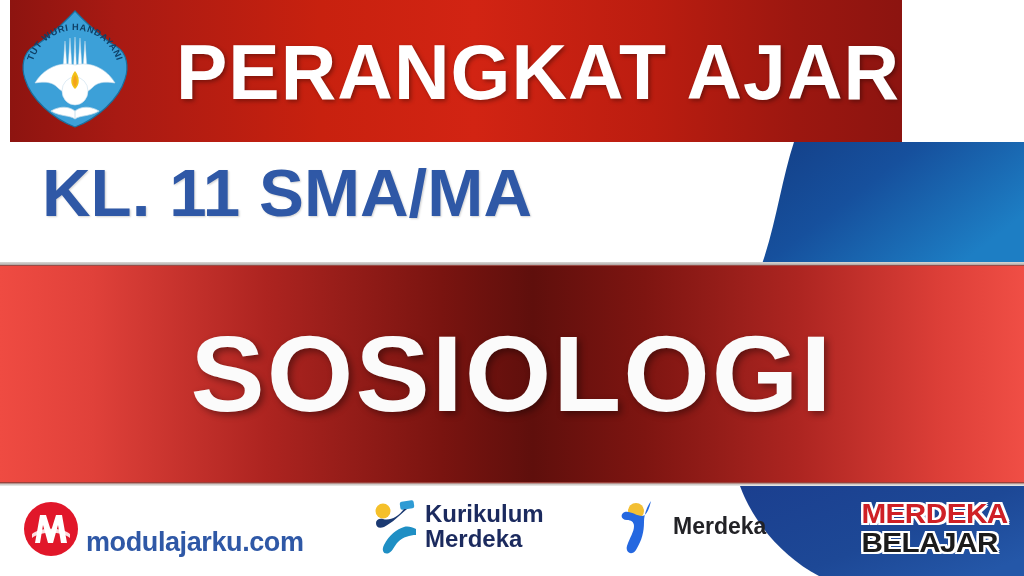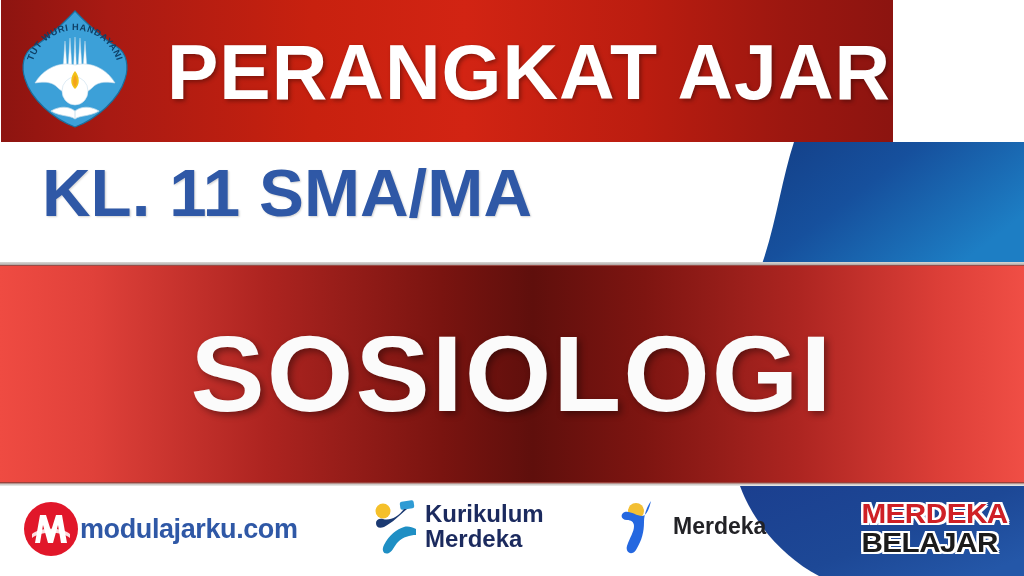--- a/index.html
+++ b/index.html
@@ -7,21 +7,21 @@
 
   #poster{
     position:relative;
     width:1024px;height:576px;
     overflow:hidden;
     background:#fff;
   }
 
   
   .header{
-    position:absolute;left:1px;top:0;width:892px;height:142px;
+    position:absolute;left:10px;top:0;width:892px;height:142px;
     background:linear-gradient(90deg,#8d1410 0%,#a81a13 12%,#c8210f 35%,#d22413 52%,#bb1d10 72%,#9c1710 88%,#8c1410 100%);
     overflow:hidden;
   }
   .header-title{
     position:absolute;left:166px;top:18px;
     width:840px;height:108px;
     display:flex;align-items:center;
     color:#ffffff;
     font-size:77px;
     font-weight:bold;
@@ -93,21 +93,21 @@
   .footer{
     position:absolute;left:0;top:486px;width:1024px;height:90px;
     background:#ffffff;overflow:hidden;
   }
   .footer-blue{
     position:absolute;right:0;top:0;width:300px;height:90px;overflow:hidden;
   }
 
   .brand-modul{
     position:absolute;left:22px;top:500px;
-    display:flex;align-items:center;
+    display:flex;align-items:flex-end;gap:6px;
   }
   .brand-modul .mlogo{width:58px;height:58px;flex:none;}
   .brand-modul .mtext{
     color:#2f58a6;font-size:27px;font-weight:bold;letter-spacing:-.4px;
     white-space:nowrap;
   }
 
   .brand-kurikulum{
     position:absolute;left:370px;top:497px;
     display:flex;align-items:center;gap:1px;

